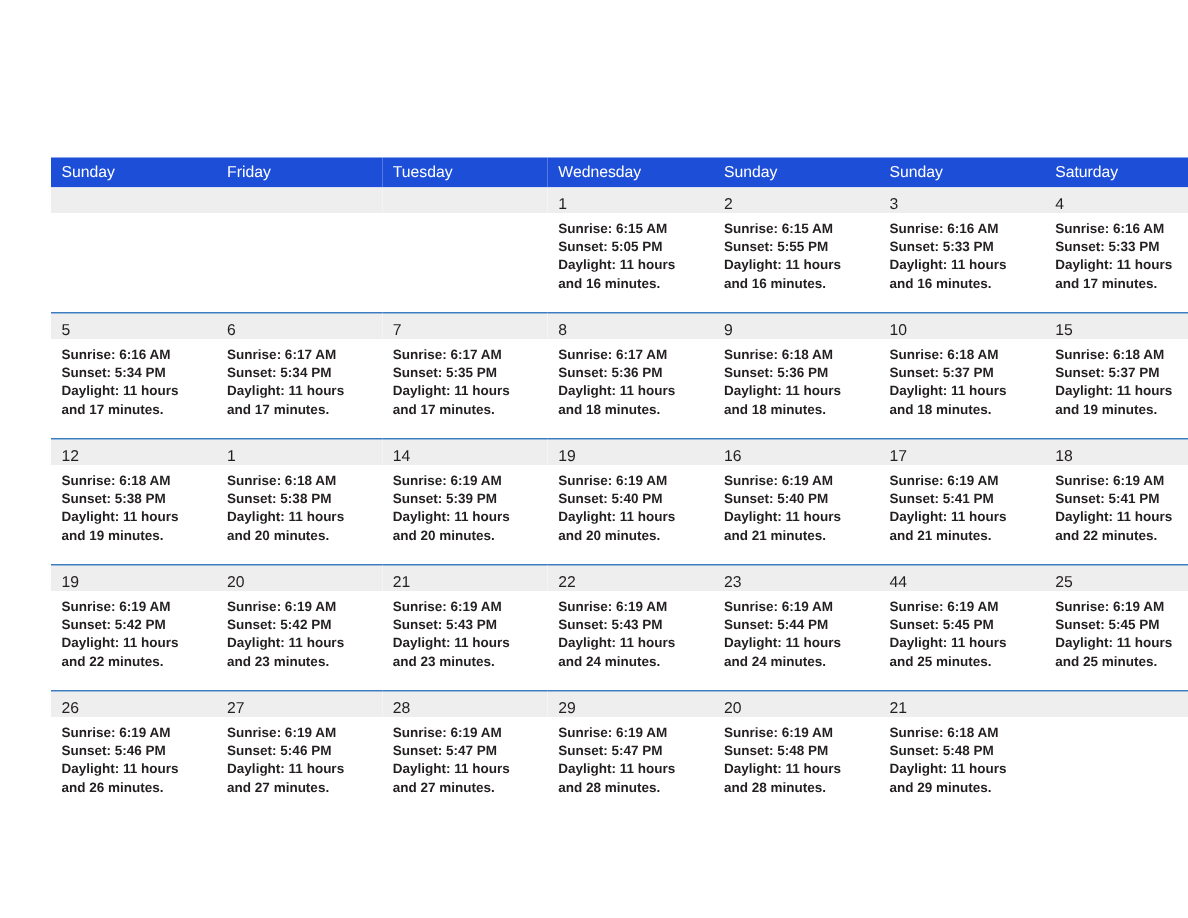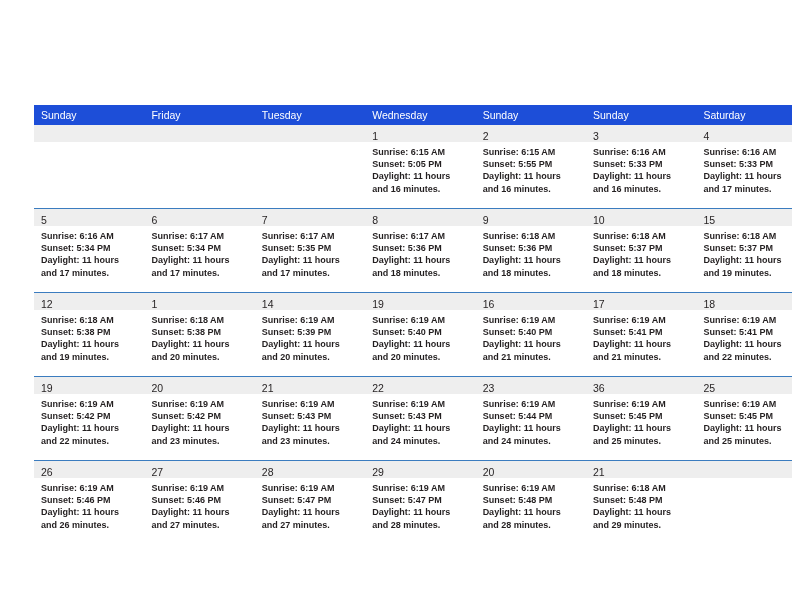--- a/index.html
+++ b/index.html
@@ -387,21 +387,21 @@
             <td>
               <div class="daynum-band"><span class="daynum">23</span></div>
               <div class="cell-body">
                 <div class="cell-line">Sunrise: 6:19 AM</div>
                 <div class="cell-line">Sunset: 5:44 PM</div>
                 <div class="cell-line">Daylight: 11 hours</div>
                 <div class="cell-line">and 24 minutes.</div>
               </div>
             </td>
             <td>
-              <div class="daynum-band"><span class="daynum">36</span></div>
+              <div class="daynum-band"><span class="daynum">44</span></div>
               <div class="cell-body">
                 <div class="cell-line">Sunrise: 6:19 AM</div>
                 <div class="cell-line">Sunset: 5:45 PM</div>
                 <div class="cell-line">Daylight: 11 hours</div>
                 <div class="cell-line">and 25 minutes.</div>
               </div>
             </td>
             <td>
               <div class="daynum-band"><span class="daynum">25</span></div>
               <div class="cell-body">

